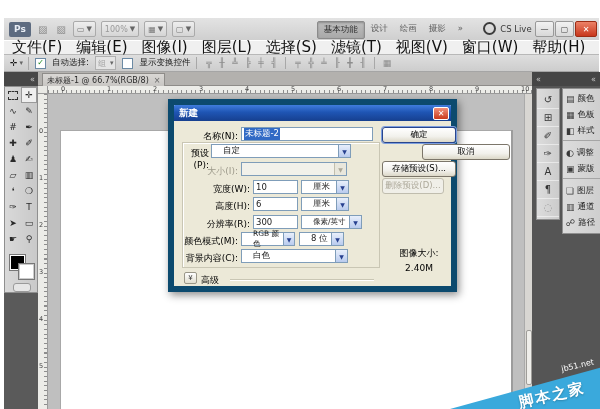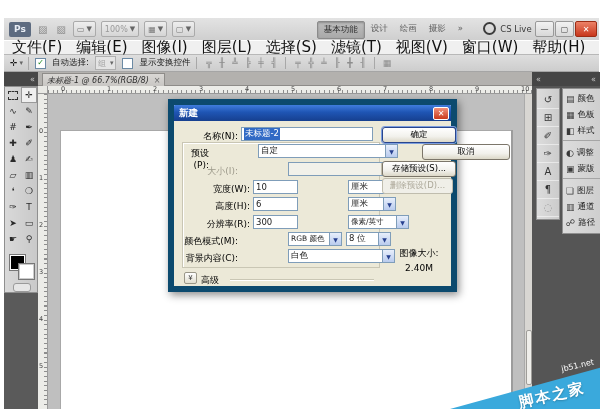--- a/index.html
+++ b/index.html
@@ -51,21 +51,21 @@
   .tool.sel{background:#efefef;border:1px solid #9a9a9a;box-sizing:border-box;}
   .tglyph{font-size:9px;color:#2a2a2a;line-height:1;}
   .marquee-box{width:8px;height:7px;border:1px dashed #333;}
   .swatches{position:absolute;left:5px;top:168px;width:24px;height:24px;}
   .fg{position:absolute;left:0;top:0;width:13px;height:13px;background:#000;border:1px solid #fff;box-shadow:0 0 0 1px #777;}
   .bg{position:absolute;left:9px;top:9px;width:13px;height:13px;background:#fff;border:1px solid #ccc;box-shadow:0 0 0 1px #777;}
   .qmask{position:absolute;left:8px;top:196px;width:16px;height:7px;border:1px solid #9a9a9a;border-radius:3px;background:#e6e6e6;}
 
   
   .tabbar{left:38px;top:72px;width:494px;height:14px;background:#b3b1ae;border-bottom:1px solid #8e8c89;box-sizing:border-box;}
-  .doc-tab{position:absolute;left:4px;top:1px;height:13px;background:linear-gradient(#d9d7d4,#c7c5c2);border:1px solid #8e8c89;border-bottom:none;display:flex;align-items:center;padding:0 4px;gap:5px;font-size:8px;color:#2c2c2c;font-style:italic;}
+  .doc-tab{position:absolute;left:4px;top:1px;height:13px;background:linear-gradient(#d9d7d4,#c7c5c2);border:1px solid #8e8c89;border-bottom:none;display:flex;align-items:center;padding:0 4px;gap:5px;font-size:8px;color:#2c2c2c;}
   .tab-x{color:#666;font-size:8px;}
   .ruler-corner{left:38px;top:86px;width:10px;height:8px;background:#e9e9e5;border-right:1px solid #9a9a9a;border-bottom:1px solid #9a9a9a;box-sizing:border-box;}
   .hruler{left:48px;top:86px;width:484px;height:8px;background:#ecece8;border-bottom:1px solid #9a9a9a;box-sizing:border-box;
           background-image:repeating-linear-gradient(90deg,#8d8d8d 0 1px,transparent 1px 4.6px);background-size:100% 3px;background-position:0 100%;background-repeat:no-repeat;}
   .vruler{left:38px;top:94px;width:10px;height:315px;background:#ecece8;border-right:1px solid #9a9a9a;box-sizing:border-box;
           background-image:repeating-linear-gradient(180deg,#8d8d8d 0 1px,transparent 1px 4.7px);background-size:3px 100%;background-position:100% 0;background-repeat:no-repeat;}
   .rnum{position:absolute;font-size:6.5px;color:#444;line-height:1;}
   .pasteboard{left:48px;top:94px;width:476px;height:315px;background:#bfbfbf;}
   .canvas{left:60px;top:130px;width:450px;height:279px;background:#fff;border-left:1px solid #a8a8a8;border-top:1px solid #a8a8a8;box-shadow:2px 0 0 rgba(0,0,0,.18);}
   .vscroll{left:524px;top:94px;width:8px;height:315px;background:#d8d6d2;border-left:1px solid #aaa;box-sizing:border-box;}
@@ -84,21 +84,21 @@
   .dock-gap{height:4px;border-top:1px solid #a5a5a5;margin-top:1px;}
 
   
   .dialog{left:168px;top:99px;width:289px;height:193px;background:#ece9d8;border:6px solid #0c4a6e;box-shadow:2px 3px 8px rgba(0,0,0,.45);box-sizing:border-box;z-index:20;}
   .dlg-title{position:absolute;left:0;top:0;width:100%;height:16px;background:linear-gradient(#3f7ddd,#1f55b4 45%,#163f8f);color:#fff;font-weight:bold;font-size:9.5px;display:flex;align-items:center;padding-left:5px;box-sizing:border-box;border-radius:1px 1px 0 0;}
   .dlg-close{position:absolute;right:2px;top:2px;width:16px;height:13px;background:linear-gradient(#f0907a,#ca3a1c);border:1px solid #fff;border-radius:2px;color:#fff;font-size:8px;display:flex;align-items:center;justify-content:center;box-sizing:border-box;}
   .lbl{position:absolute;font-size:9px;color:#000;text-align:right;}
   .lbl.dim2{color:#9c998a;}
   .xp-input{position:absolute;background:#fff;border:1px solid #7f9db9;height:14px;box-sizing:border-box;font-size:8.5px;display:flex;align-items:center;padding-left:2px;}
   .seltext{background:#316ac5;color:#fff;padding:0 1px;}
-  .xp-select{position:absolute;background:#fff;border:1px solid #7f9db9;height:14px;box-sizing:border-box;font-size:8.5px;display:flex;align-items:center;justify-content:space-between;padding-left:2px;margin-left:47px;}
+  .xp-select{position:absolute;background:#fff;border:1px solid #7f9db9;height:14px;box-sizing:border-box;font-size:8.5px;display:flex;align-items:center;justify-content:space-between;padding-left:11px;}
   .xp-select .arrow{width:12px;height:100%;background:linear-gradient(#e8effb,#b9cbee);border-left:1px solid #7f9db9;color:#27408f;font-size:6px;display:flex;align-items:center;justify-content:center;box-sizing:border-box;}
   .xp-select.disabled{background:#f2f1ea;color:#aca899;}
   .xp-select.disabled .arrow{background:#e9e7dc;color:#aca899;border-left-color:#c2bfae;}
   .xp-btn{position:absolute;height:16px;background:linear-gradient(#ffffff,#f2f1ec 60%,#dcd8c8);border:1px solid #7c766a;border-radius:3px;font-size:8.5px;display:flex;align-items:center;justify-content:center;box-sizing:border-box;color:#000;}
   .xp-btn.default{border:1px solid #28458e;box-shadow:0 0 0 1px #7d9ede;}
   .xp-btn.disabled{color:#aca899;border-color:#c0bdae;background:#f0efe8;box-shadow:none;}
   .groove{position:absolute;border:1px solid #c9c6b4;box-shadow:inset 1px 1px 0 #fff;}
   .adv-btn{position:absolute;width:13px;height:12px;border:1px solid #9a97885c;border:1px solid #9a9788;border-radius:2px;background:linear-gradient(#fff,#e2dfd0);font-size:7px;color:#333;display:flex;align-items:center;justify-content:center;box-sizing:border-box;}
   .adv-line{position:absolute;border-top:1px solid #c9c6b4;box-shadow:0 1px 0 #fff;}
   .imglbl{position:absolute;font-size:9px;color:#000;text-align:center;}
@@ -428,21 +428,21 @@
 
   <div class="adv-btn" style="left:10px;top:167px;">
       <span>¥</span>
     </div>
   <span class="lbl" style="left:27px;top:169px;width:24px;text-align:left;">高级</span>
   <div class="adv-line" style="left:56px;top:174px;width:144px;"></div>
 
   <div class="xp-btn default" style="left:208px;top:22px;width:74px;">确定</div>
   <div class="xp-btn" style="left:220px;top:39px;width:88px;margin-left:28px;">取消</div>
   <div class="xp-btn" style="left:208px;top:56px;width:74px;">存储预设(S)...</div>
-  <div class="xp-btn disabled" style="left:208px;top:73px;width:71px;">删除预设(D)...</div>
+  <div class="xp-btn disabled" style="left:208px;top:73px;width:62px;">删除预设(D)...</div>
 
   <span class="imglbl" style="left:206px;top:142px;width:78px;">图像大小:</span>
   <span class="imglbl" style="left:206px;top:158px;width:78px;">2.40M</span>
 </div>
 
 <div class="abs watermark">
   <div class="wm-tri"></div>
   <span class="wm-url">jb51.net</span>
   <span class="wm-name">脚本之家</span>
 </div>

